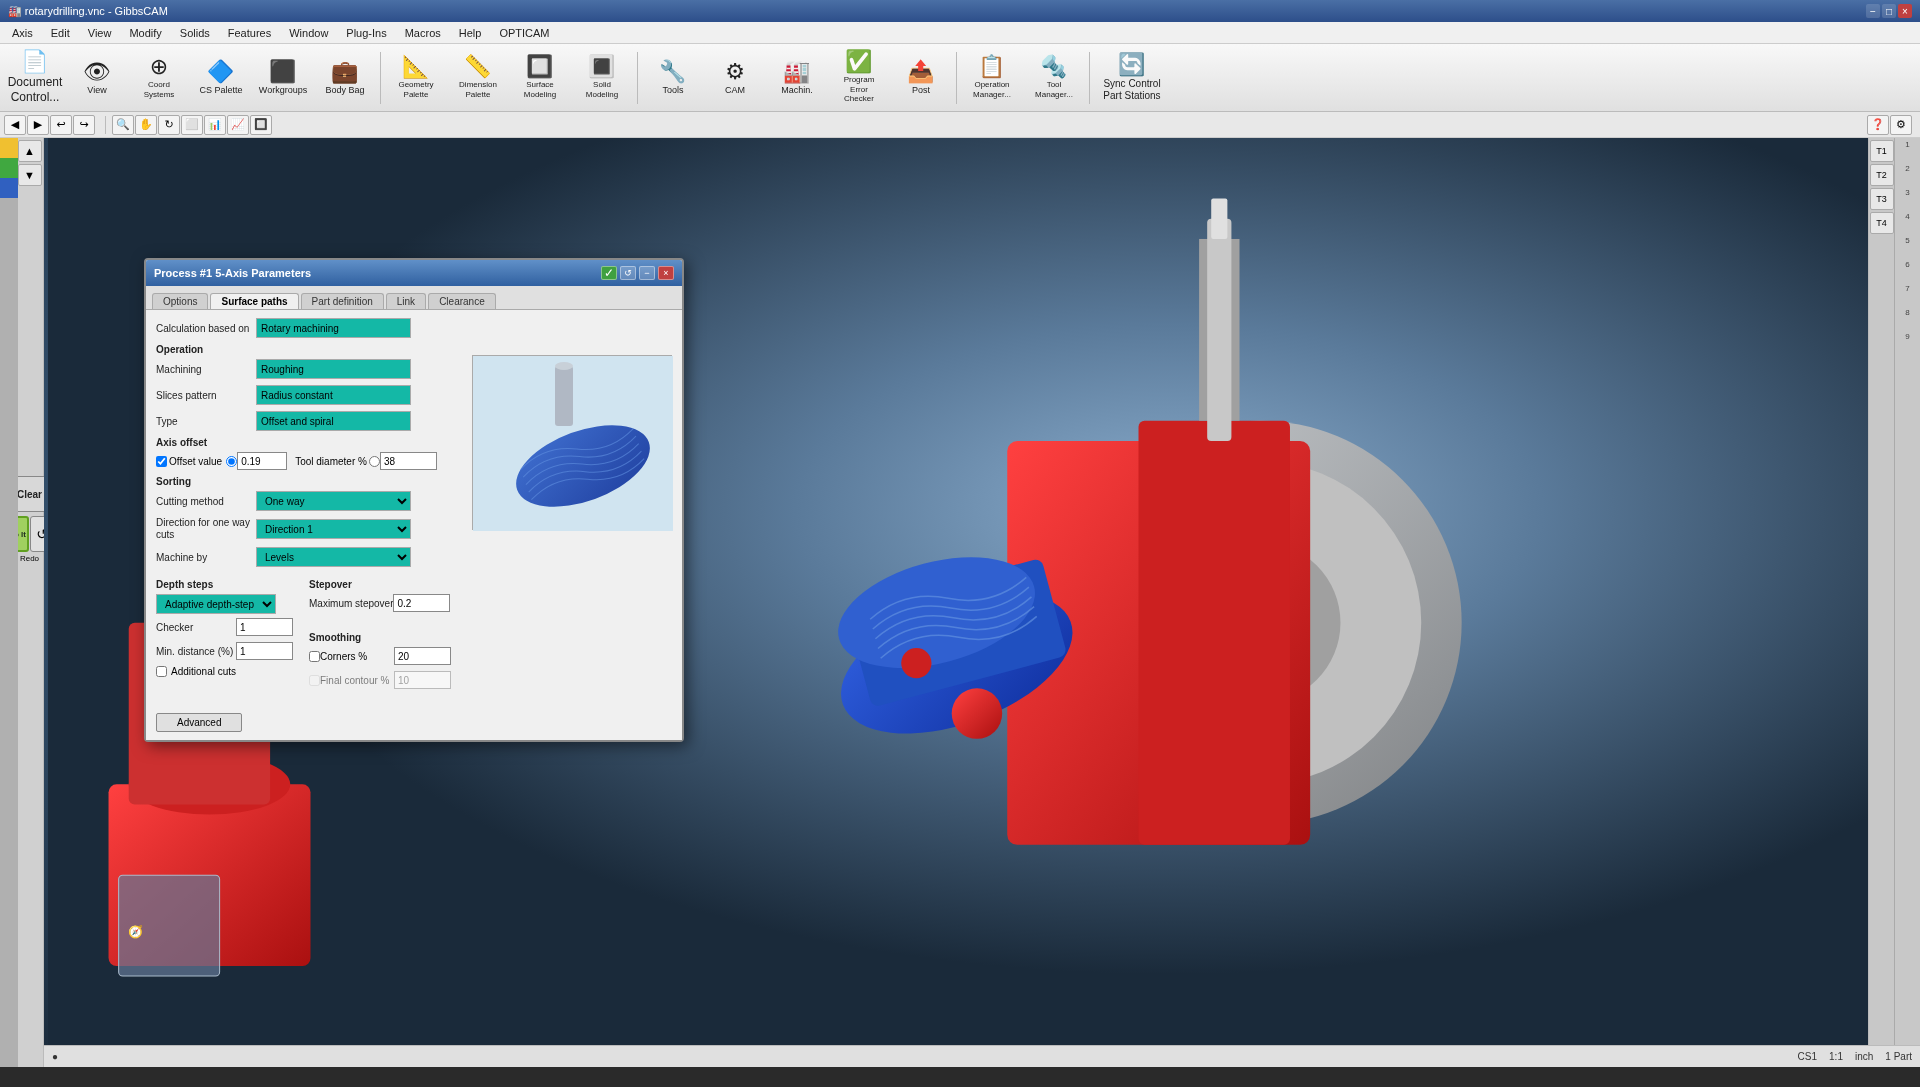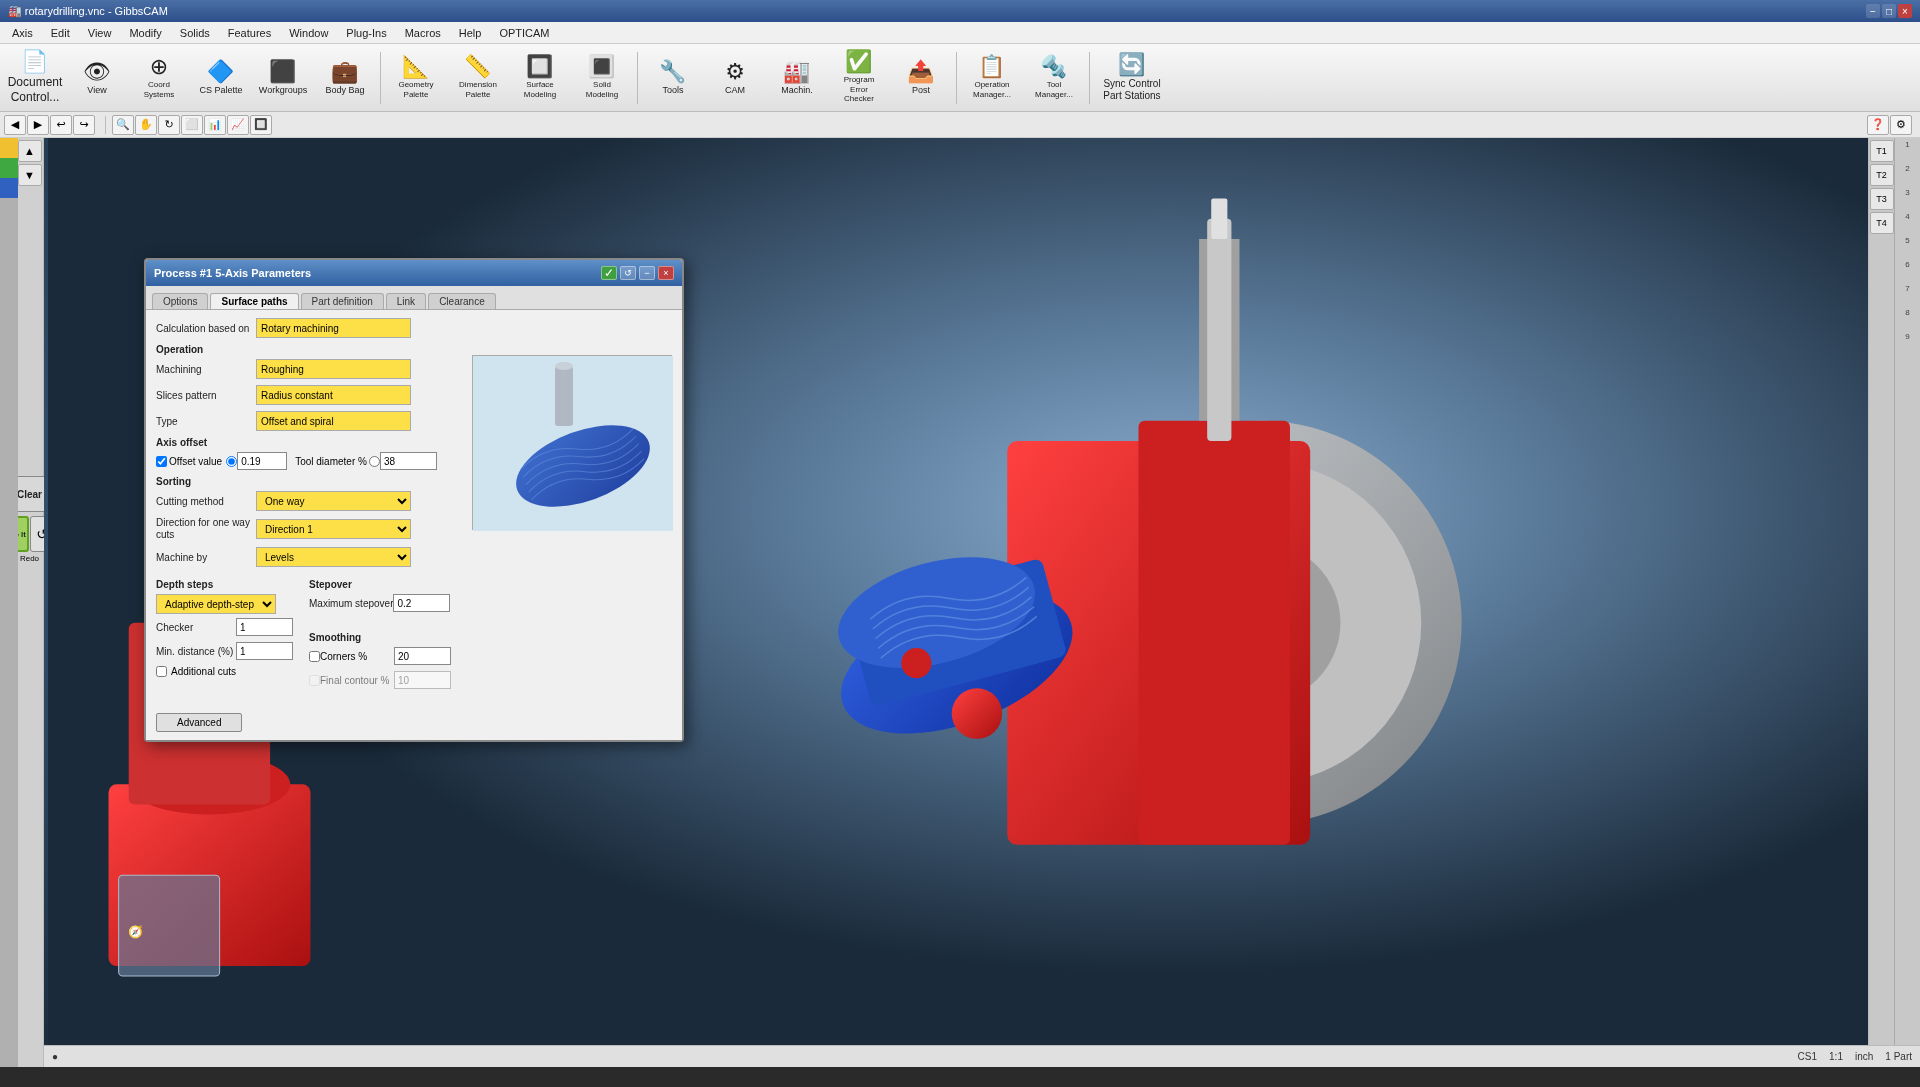--- a/index.html
+++ b/index.html
@@ -102,21 +102,21 @@
     .dlg-tab.active { background: #f0f0f0; font-weight: bold; color: #000; }
 
     
     #dialog-content {
       padding: 10px; background: #f0f0f0;
     }
 
     .form-row { display: flex; align-items: center; margin-bottom: 6px; gap: 0; }
     .form-label { font-size: 10px; color: #222; min-width: 100px; }
     .form-select {
-      height: 20px; font-size: 10px; border: 1px solid #aaa; background: #fde047;
+      height: 20px; font-size: 10px; border: 1px solid #aaa; background: #14b8a6;
       padding: 0 4px; min-width: 120px;
     }
     .form-input {
       height: 18px; font-size: 10px; border: 1px solid #888; background: white;
       padding: 0 3px; width: 50px;
     }
     .form-input-sm {
       height: 18px; font-size: 10px; border: 1px solid #888; background: white;
       padding: 0 3px; width: 57px;
     }

